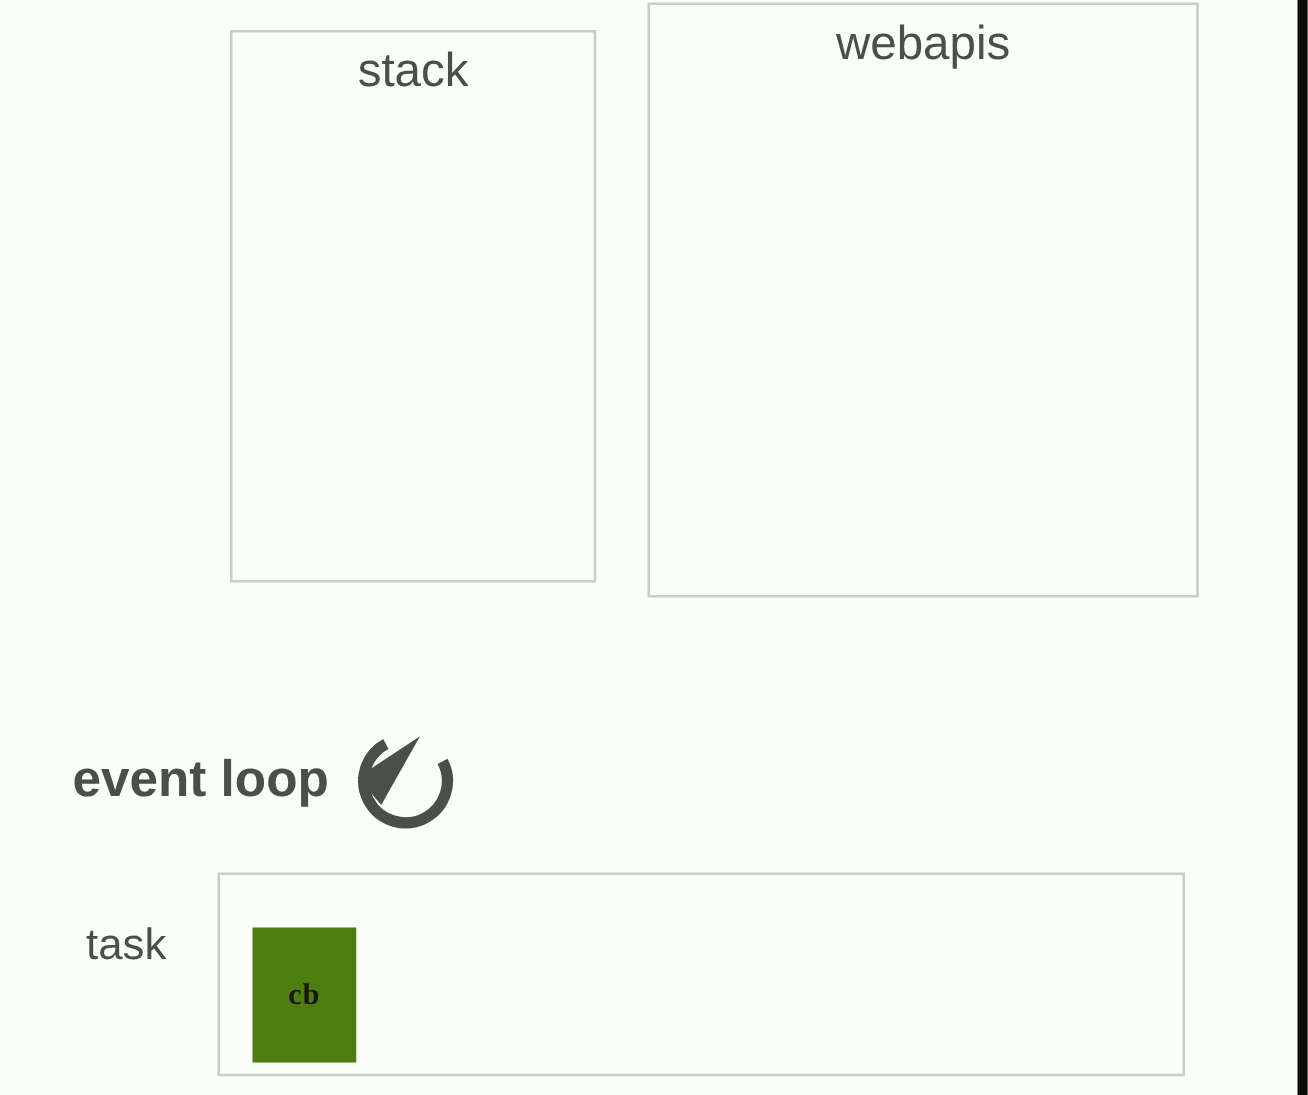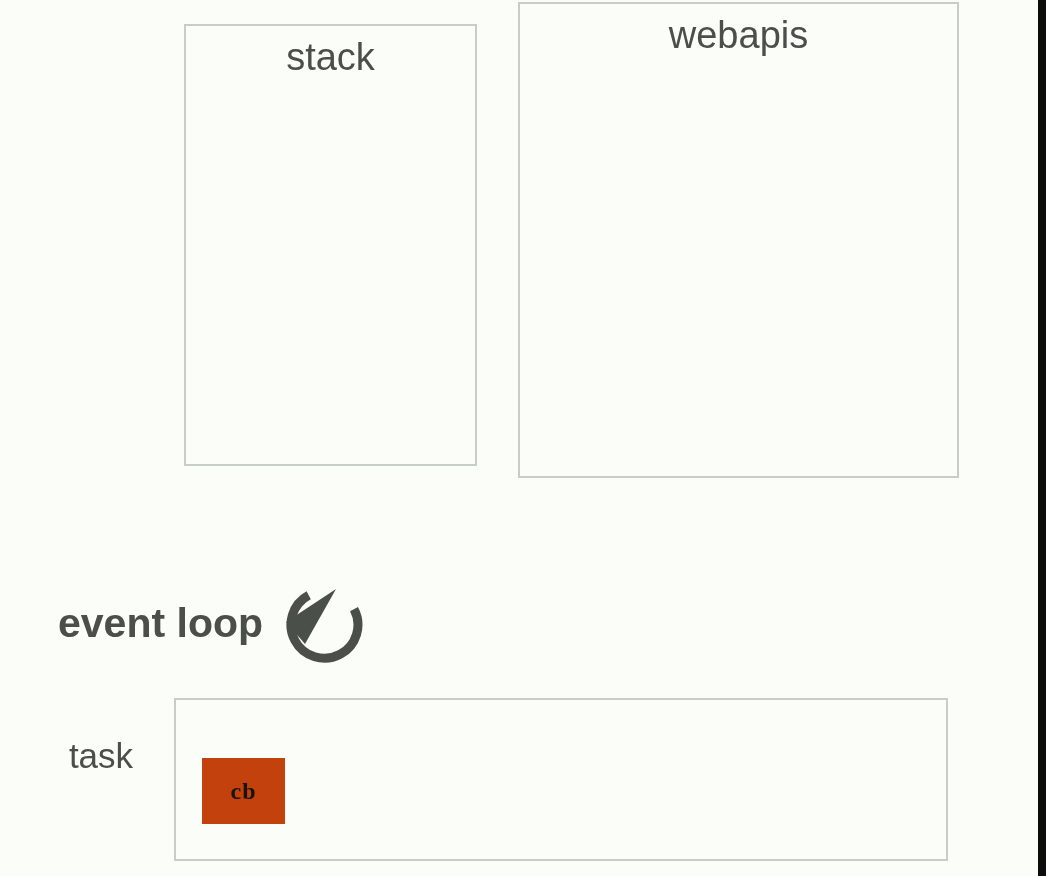--- a/index.html
+++ b/index.html
@@ -85,26 +85,25 @@
     height: 163px;
     background: #FBFDF8;
     border: 2px solid #C6CEC6;
     box-sizing: border-box;
   }
   .task-block {
     position: absolute;
     left: 202px;
     top: 742px;
     width: 83px;
-    height: 66px;
-    background: #c2410c;
+    height: 108px;
+    background: #4d7c0f;
     display: flex;
     align-items: center;
     justify-content: center;
-    margin-top: 16px;
   }
   .task-block-label {
     font-family: "Liberation Serif", serif;
     font-size: 24px;
     font-weight: 700;
     color: #15150B;
     letter-spacing: 1px;
   }
 </style>
 </head>

